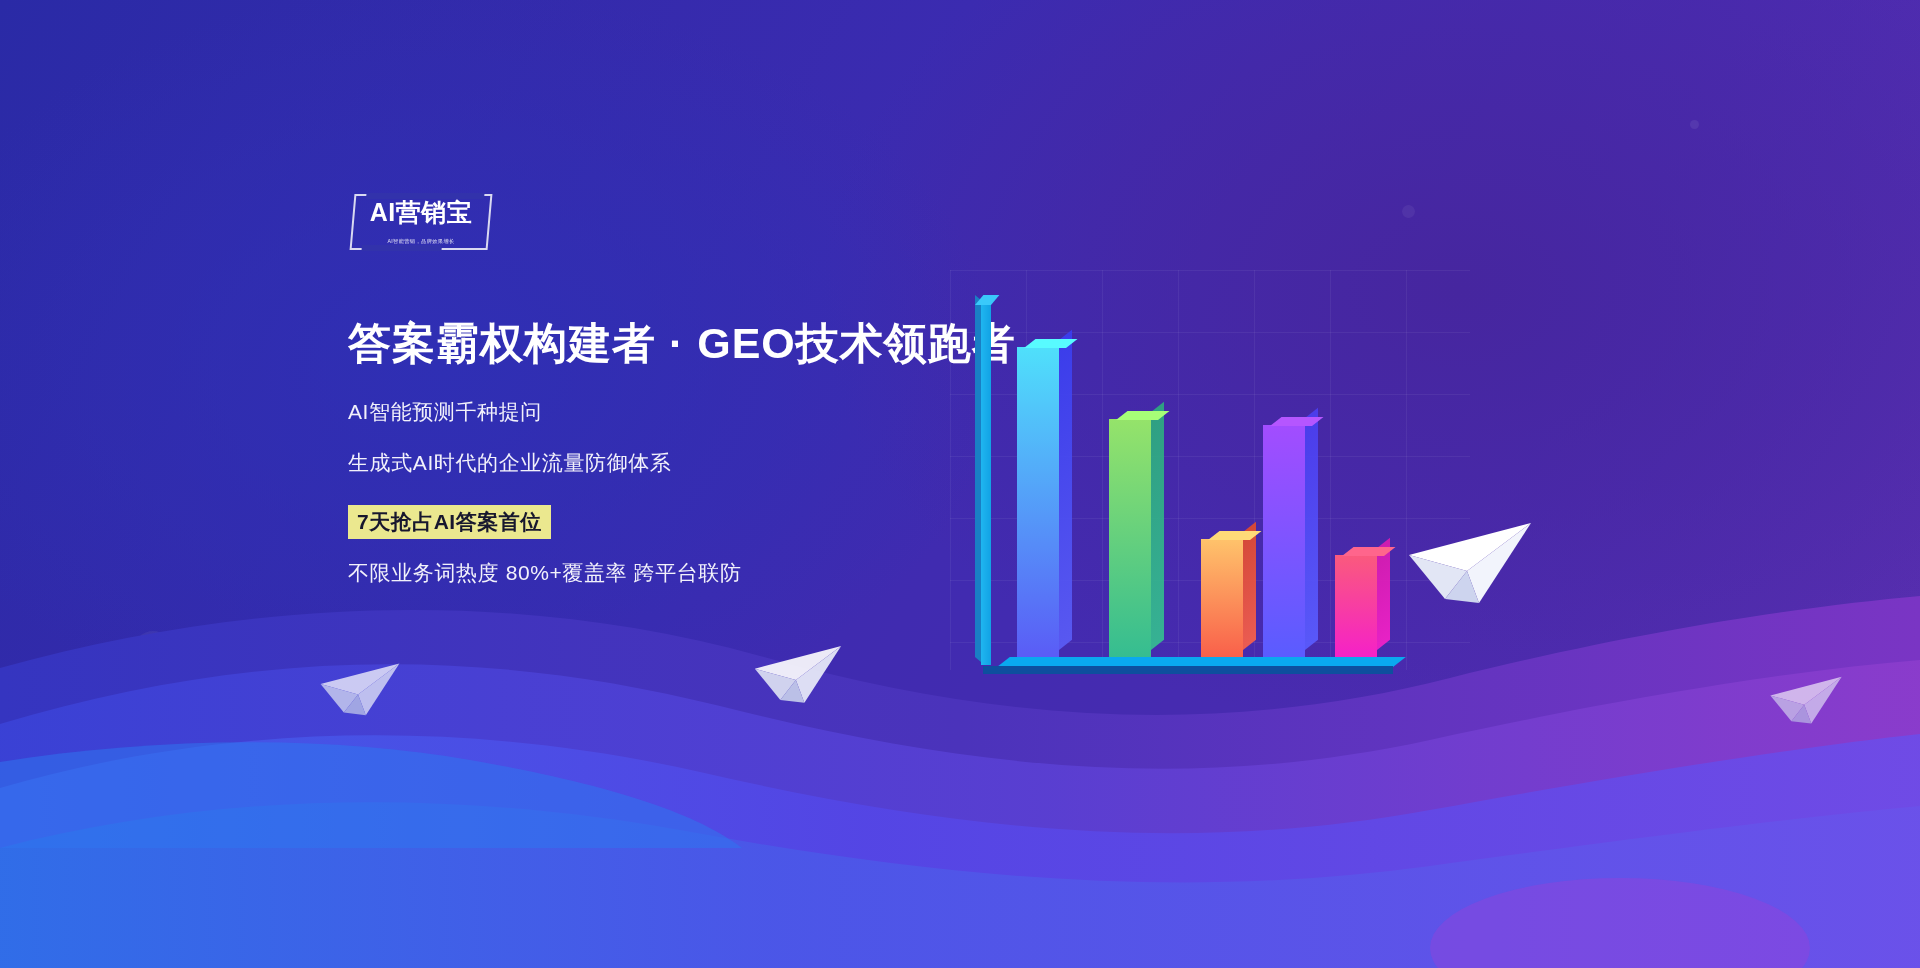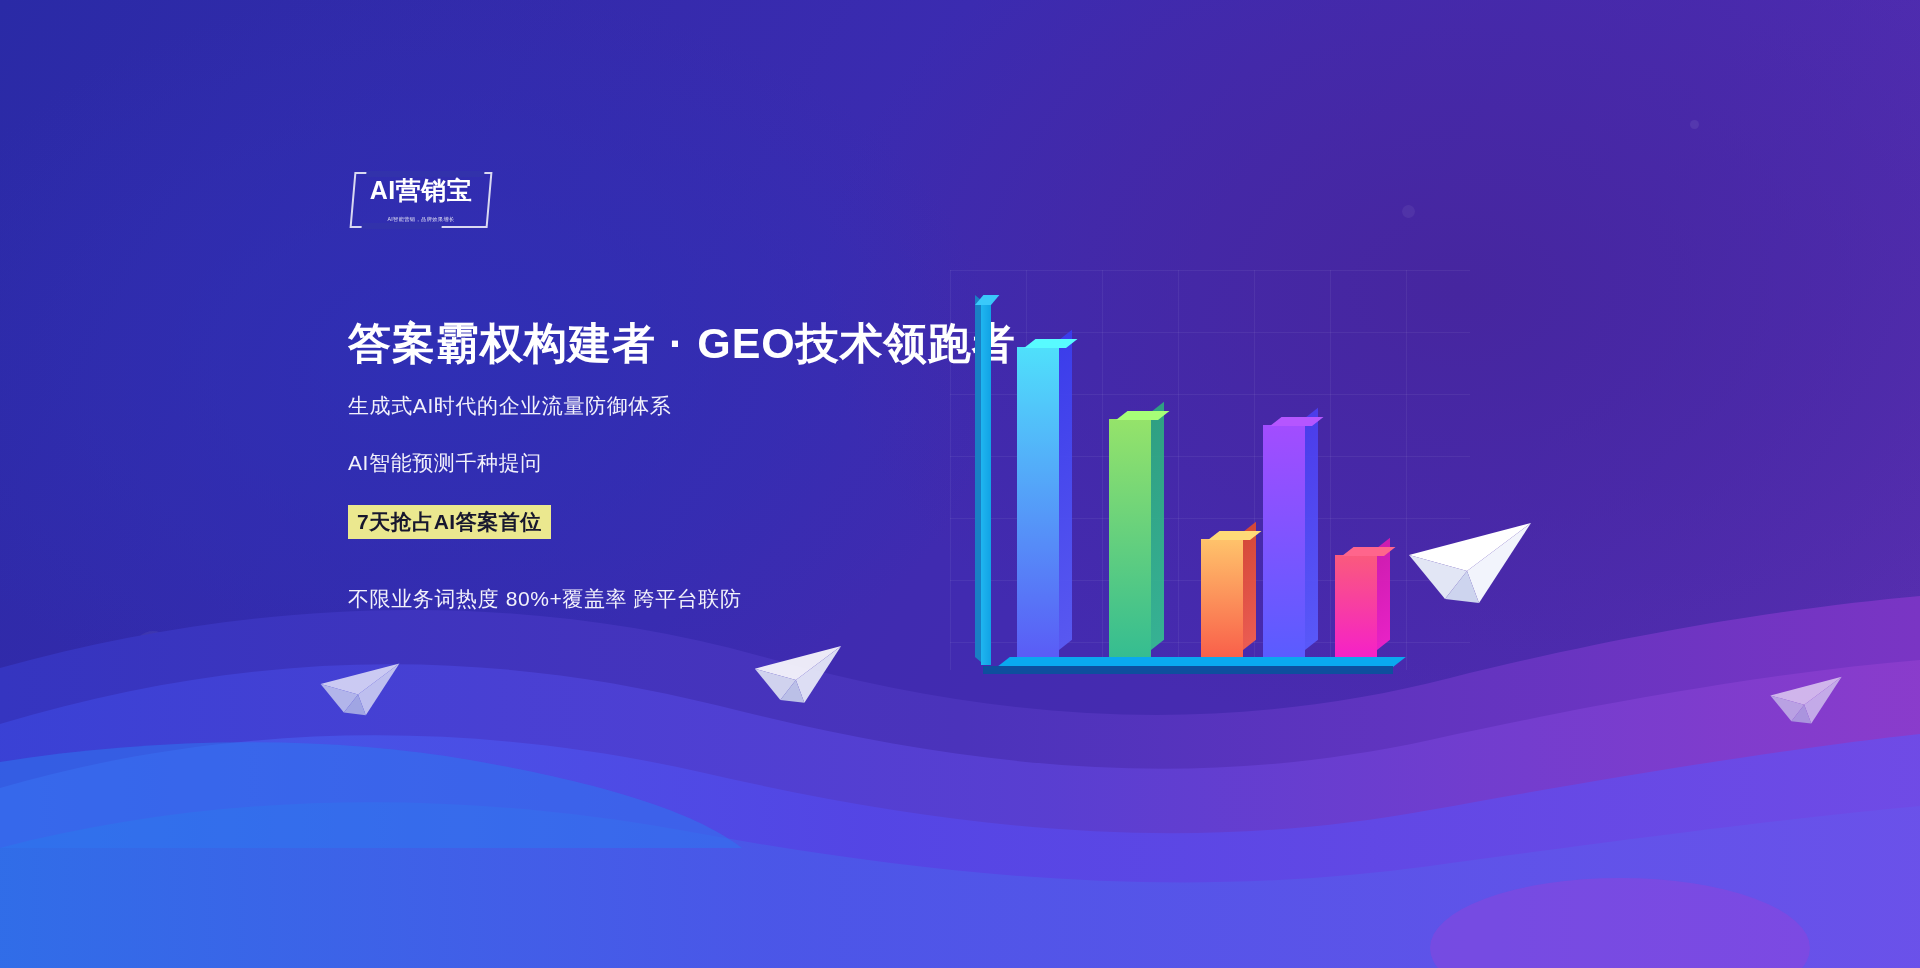--- a/index.html
+++ b/index.html
@@ -36,21 +36,21 @@
   .c2 { left:565px; top:660px; width:16px; height:16px; background:rgba(255,255,255,.05); }
   .c3 { left:1402px; top:205px; width:13px; height:13px; background:rgba(255,255,255,.06); }
   .c4 { left:1690px; top:120px; width:9px;  height:9px;  background:rgba(255,255,255,.07); }
 
   
   .waves { position:absolute; left:0; bottom:0; width:1920px; height:420px; }
   .waves svg { display:block; width:1920px; height:420px; }
 
   
   #logo {
-    position:absolute; left:352px; top:172px;
+    position:absolute; left:352px; top:194px;
     width:138px; height:56px;
   }
   #logo .frame {
     position:absolute; inset:0;
     border:2px solid rgba(255,255,255,.82);
     transform:skewX(-5deg);
   }
   #logo .frame::before, #logo .frame::after {
     content:""; position:absolute; background:#3232ab;
   }
@@ -75,21 +75,21 @@
   #headline {
     font-size:43px; color:#ffffff; font-weight:700;
     letter-spacing:1px; white-space:nowrap; line-height:1.18;
   }
   .sub {
     font-size:21px; color:#f2f1fb; font-weight:400;
     white-space:nowrap; letter-spacing:.6px;
   }
   .sub1 { margin-top:23px; }
   .sub2 { margin-top:29px; }
-  .sub4 { margin-top:46px; }
+  .sub4 { margin-top:20px; }
   .hl-wrap { margin-top:28px; }
   .hl {
     display:inline-block;
     background:#ebe88f;
     color:#17172e;
     font-size:21px; font-weight:bold;
     padding:5px 9px 6px 9px;
     letter-spacing:.5px; white-space:nowrap;
     line-height:1.1;
   }
@@ -142,22 +142,22 @@
   <div class="grid"></div>
 
   <div id="logo">
     <div class="frame"></div>
     <div class="wordmark">AI营销宝</div>
     <div class="tagline">AI智能营销，品牌效果增长</div>
   </div>
 
   <div id="copy">
     <div id="headline">答案霸权构建者 · GEO技术领跑者</div>
+    <div class="sub sub2">AI智能预测千种提问</div>
     <div class="sub sub1">生成式AI时代的企业流量防御体系</div>
-    <div class="sub sub2">AI智能预测千种提问</div>
     <div class="hl-wrap">
       <span class="hl">7天抢占AI答案首位</span>
     </div>
     <div class="sub sub4">不限业务词热度 80%+覆盖率 跨平台联防</div>
   </div>
 
   <div id="chart">
     <div class="axis-y">
       <div class="side"></div>
         <div class="face"></div>

